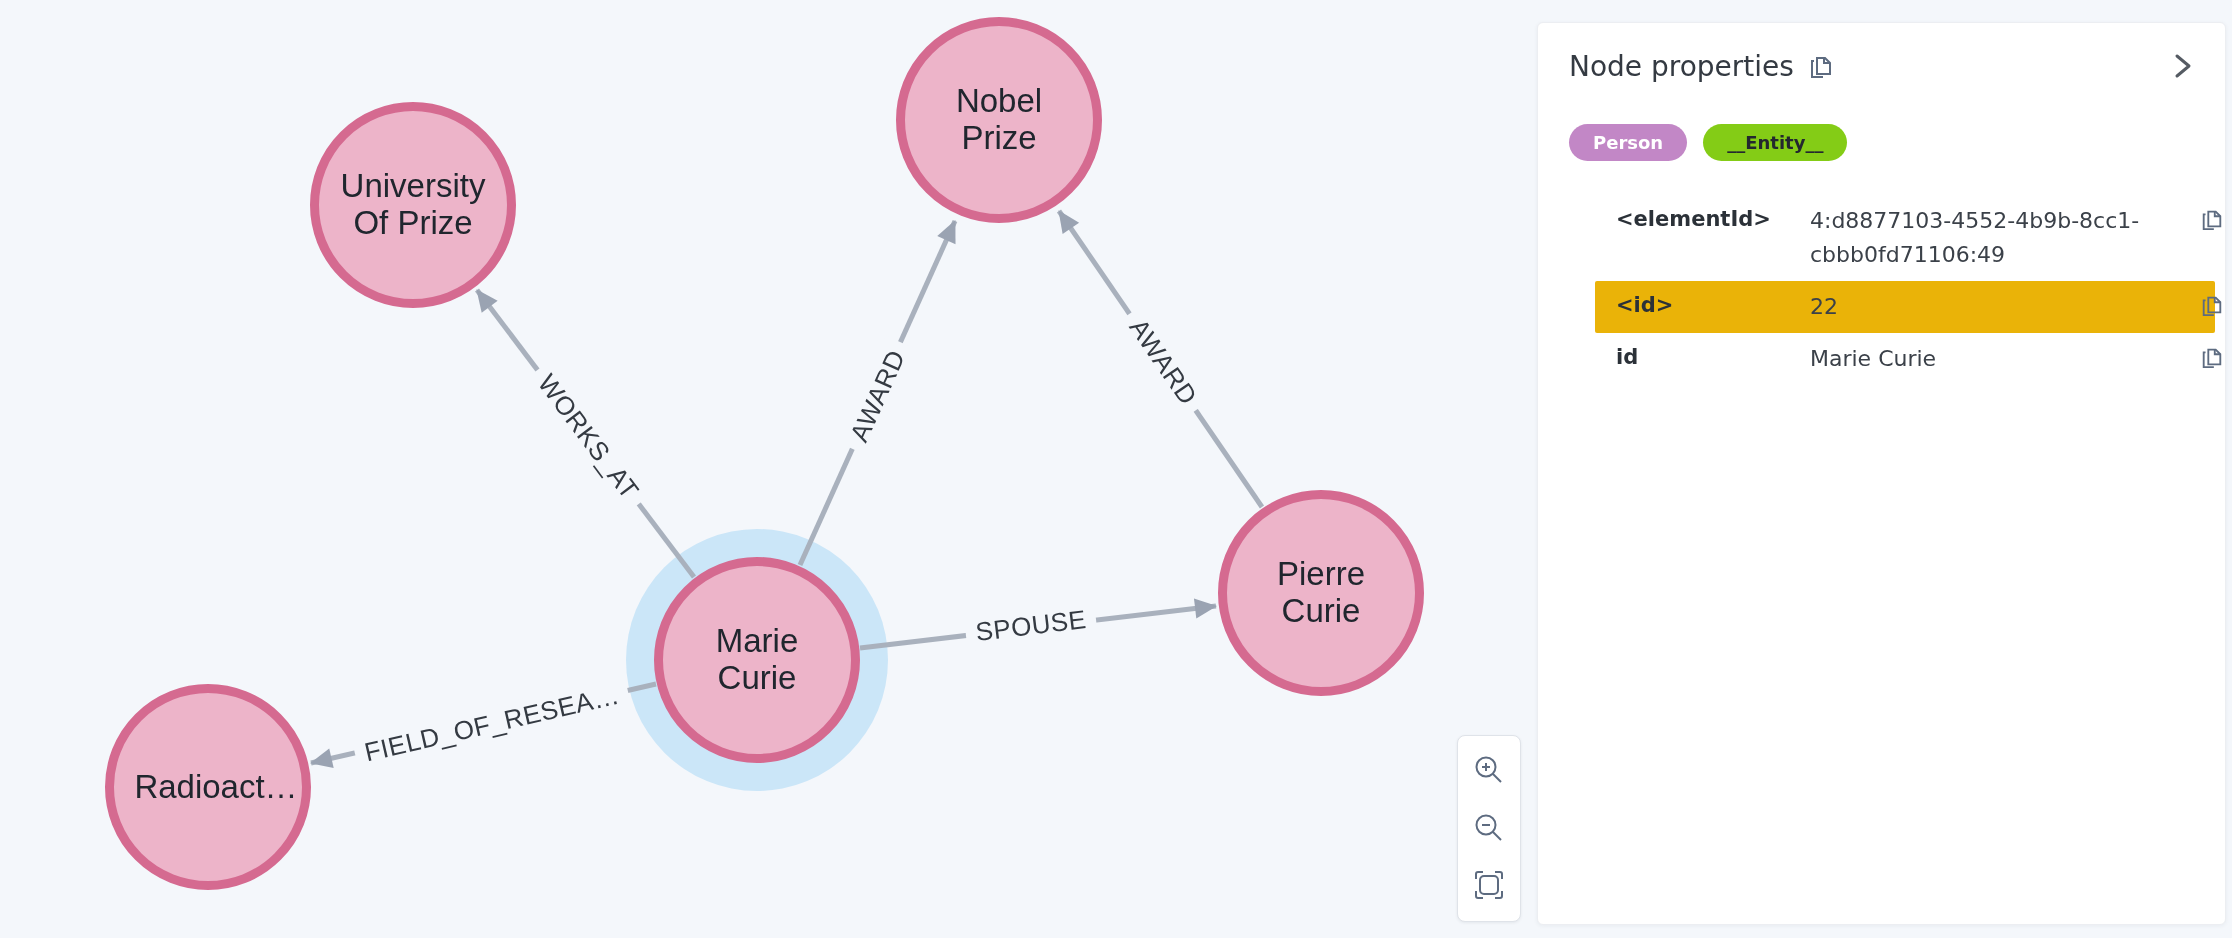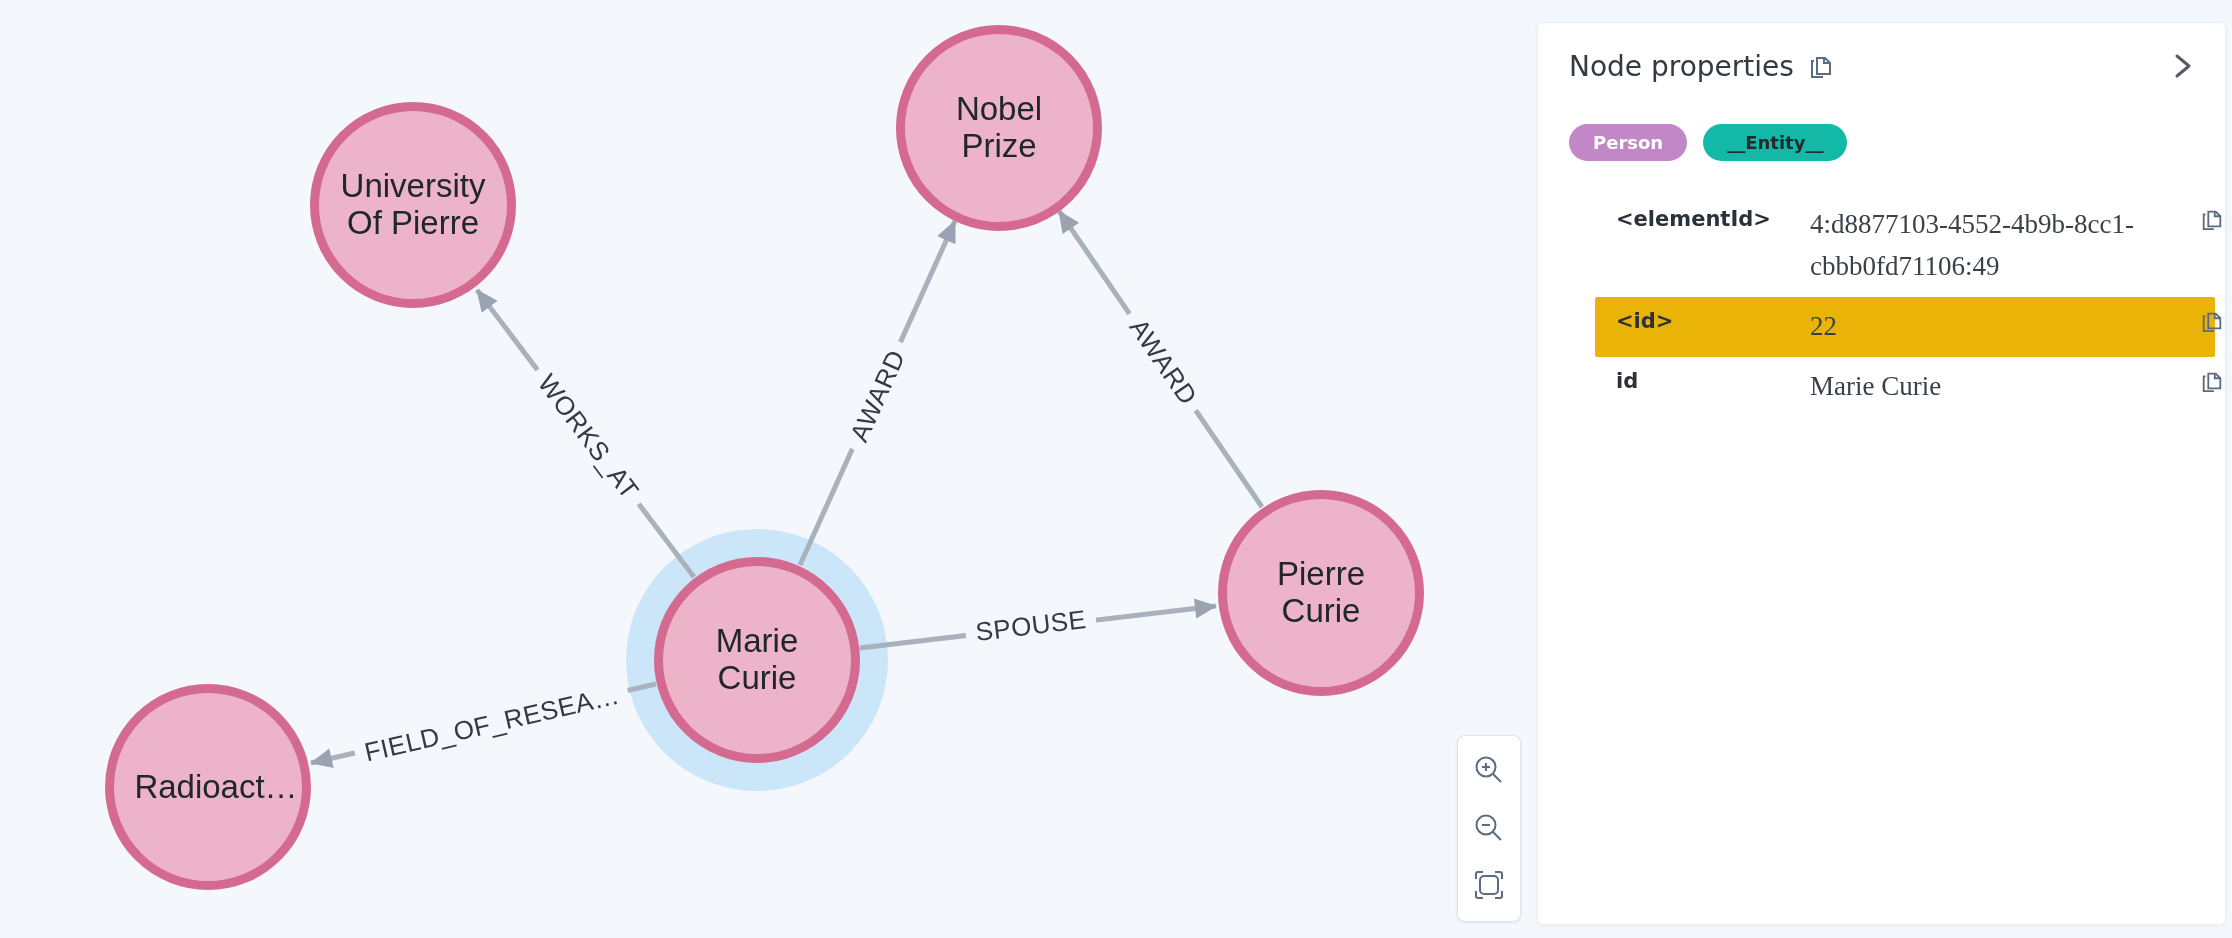--- a/index.html
+++ b/index.html
@@ -65,37 +65,36 @@
   .panel-title { font-size:28px; color:#343a42; }
   .title-copy { margin-left:14px; cursor:pointer; display:flex; }
   .panel-collapse { margin-left:auto; cursor:pointer; display:flex; padding:4px; }
 
   .badges { display:flex; gap:16px; padding:0 31px; margin-top:37px; }
   .badge {
     font-size:18px; font-weight:bold; padding:8px 24px; border-radius:24px;
     cursor:default;
   }
   .badge-person { background:#c287c6; color:#ffffff; }
-  .badge-entity { background:#14b8a6; color:#23282f;text-align:right; }
+  .badge-entity { background:#84cc16; color:#23282f;text-align:right; }
 
   .props { margin-top:34px;padding-left:47px; }
   .prop-row {
     display:flex; align-items:flex-start;
     margin:0 10px; padding:9px 21px; border-radius:2px;
   }
   .prop-row.striped { background:#eab308; }
   .prop-key {
     width:164px; flex:0 0 164px; font-size:21px; font-weight:bold;
     color:#2b3138; line-height:1.5;
   }
   .prop-value {
     width:390px; flex:0 0 390px; margin-left:30px;
-    font-size:27px; color:#3b4149; line-height:1.55;
+    font-size:22px; color:#3b4149; line-height:1.55;
     overflow-wrap:break-word;
-    font-family:Liberation Serif, serif;
   }
   .prop-copy { margin-left:auto; cursor:pointer; display:flex; padding-top:2px; }
 
   .icon-stroke { stroke:#5d6b80; fill:none; stroke-width:2; }
 </style>
 </head>
 <body>
 
 <div class="canvas">
 
@@ -114,23 +113,23 @@
     <line class="edge-line" x1="656" y1="684" x2="311" y2="763" marker-end="url(#arrow)"></line>
   </svg>
 
   <div class="edge-label" style="left:588px; top:437px; --rot:53deg;">WORKS_AT</div>
   <div class="edge-label" style="left:878px; top:396px; --rot:-65.7deg;">AWARD</div>
   <div class="edge-label" style="left:1163px; top:362px; --rot:55.5deg;">AWARD</div>
   <div class="edge-label" style="left: 1031px; top: 626px; --rot: -6.8deg;">SPOUSE</div>
   <div class="edge-label" style="left:492px; top:724px; --rot:-13deg;">FIELD_OF_RESEA…</div>
 
   <div class="node" style="left:413px; top:205px;">
-    <span class="node-label">University Of Pierre</span>
-  </div>
-  <div class="node" style="left:999px; top:128px;">
+    <span class="node-label">University Of Prize</span>
+  </div>
+  <div class="node" style="left:999px; top:120px;">
     <span class="node-label">Nobel Prize</span>
   </div>
   <div class="node" style="left:757px; top:660px;">
     <span class="node-label">Marie Curie</span>
   </div>
   <div class="node" style="left:1321px; top:593px;">
     <span class="node-label">Pierre Curie</span>
   </div>
   <div class="node" style="left:208px; top:787px;">
     <span class="node-label nowrap">Radioact…</span>

